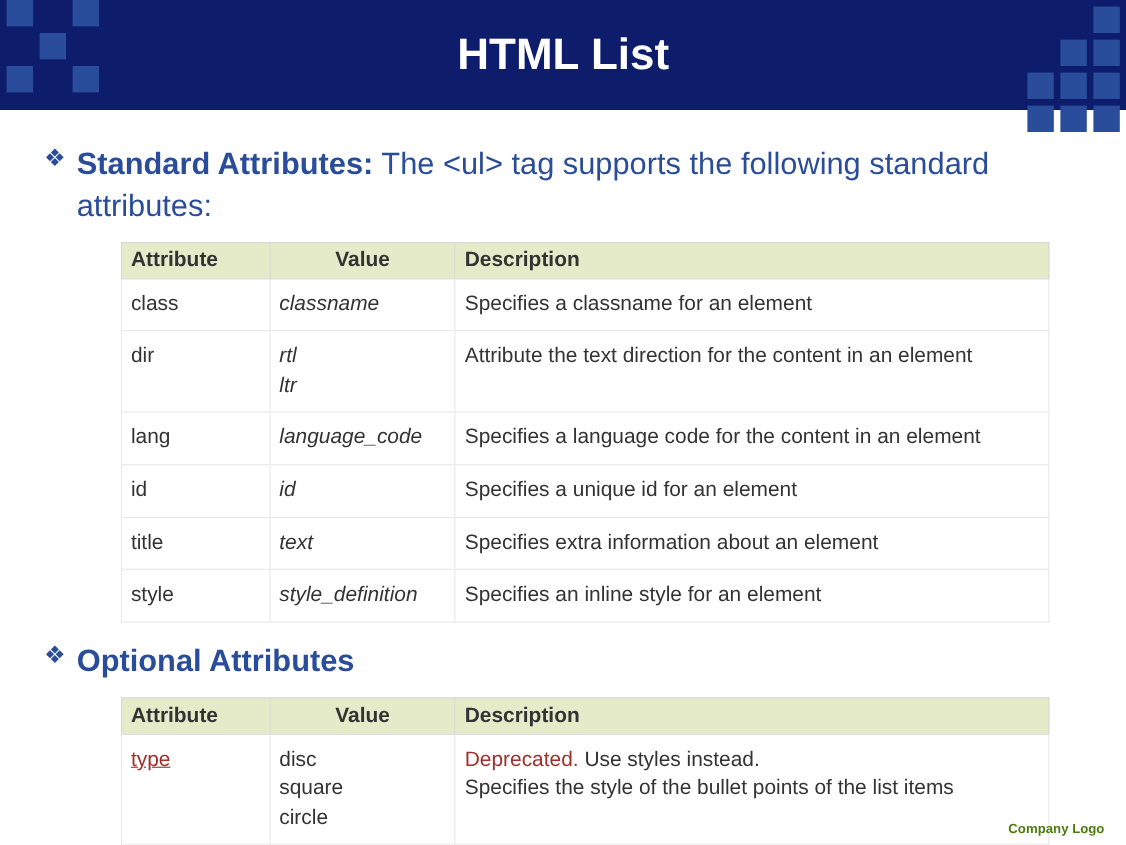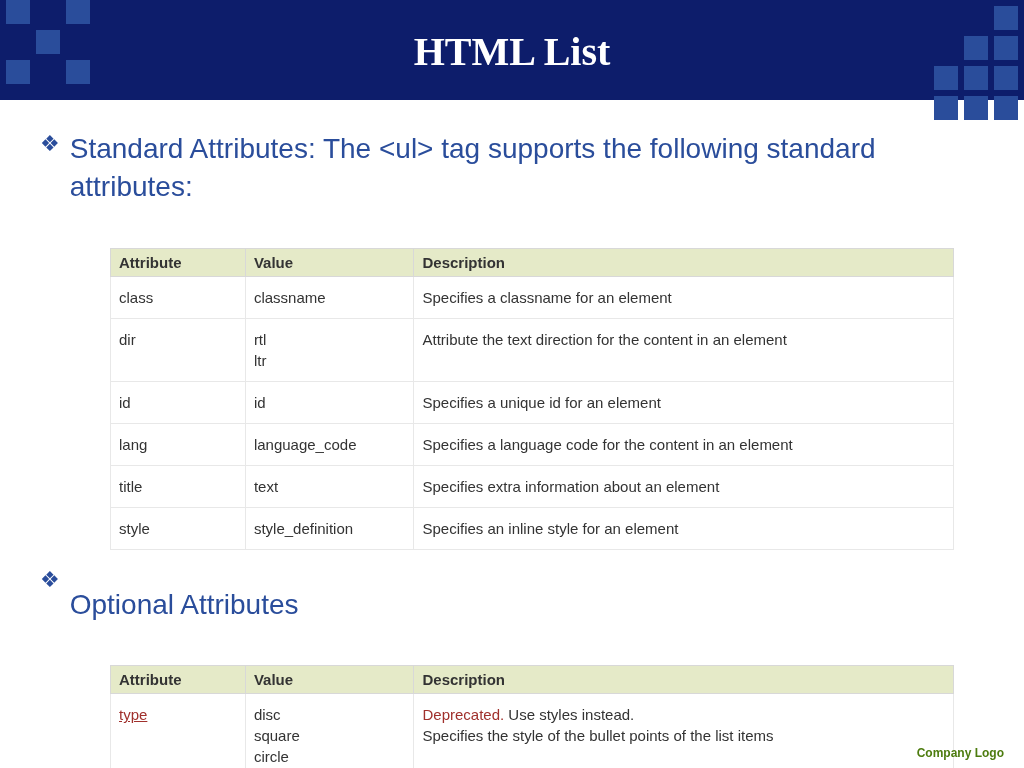--- a/index.html
+++ b/index.html
@@ -9,21 +9,20 @@
     font-family: Arial, sans-serif;
     background: #fff;
     overflow: hidden;
     position: relative;
   }
   .header {
     background: #0d1d6b;
     height: 100px;
     position: relative;
     color: #fff;
-    font-family: Liberation Serif, serif;
   }
   .header-title {
     font-size: 40px;
     font-weight: bold;
     text-align: center;
     padding-top: 28px;
   }
   .squares-left, .squares-right {
     position: absolute;
     top: 0;
@@ -48,51 +47,50 @@
     color: #2a4d9b;
     font-size: 22px;
     margin-right: 10px;
     line-height: 1.3;
   }
   .bullet-text {
     font-size: 28px;
     color: #2a4d9b;
     line-height: 1.35;
   }
-  .bullet-bold { font-weight: normal; margin-top: 20px; }
+  .bullet-bold { font-weight: bold; }
   .table-wrap {
     padding: 8px 30px 10px 70px;
   }
   table {
     width: 100%;
     border-collapse: collapse;
     font-family: Verdana, sans-serif;
-    font-size: 15px;
-    margin-top: 28px;
+    font-size: 19px;
   }
   th {
     background: #e5eac8;
     color: #333;
     text-align: left;
     padding: 5px 8px;
     border: 1px solid #d8d8d8;
     font-weight: bold;
   }
   td {
     padding: 10px 8px;
     border: 1px solid #e8e8e8;
     color: #333;
     vertical-align: top;
     line-height: 1.4;
   }
-  td.value-col { }
+  td.value-col { font-style: italic; }
   td.attr-link { color: #a0302c; text-decoration: underline; }
   .deprecated { color: #a0302c; }
   .col-attr { width: 16%; }
-  .col-value { width: 20%; }
+  .col-value { width: 20%; text-align: center; }
   .col-desc { width: 64%; }
   .footer {
     position: absolute;
     bottom: 8px;
     right: 20px;
     font-size: 12px;
     font-weight: bold;
     color: #4d7c0f;
   }
 </style>
@@ -154,28 +152,28 @@
             <td>class</td>
             <td class="value-col">classname</td>
             <td>Specifies a classname for an element</td>
           </tr>
           <tr>
             <td>dir</td>
             <td class="value-col">rtl<br>ltr</td>
             <td>Attribute the text direction for the content in an element</td>
           </tr>
           <tr>
+            <td>lang</td>
+            <td class="value-col">language_code</td>
+            <td>Specifies a language code for the content in an element</td>
+          </tr>
+          <tr>
             <td>id</td>
             <td class="value-col">id</td>
             <td>Specifies a unique id for an element</td>
-          </tr>
-          <tr>
-            <td>lang</td>
-            <td class="value-col">language_code</td>
-            <td>Specifies a language code for the content in an element</td>
           </tr>
           <tr>
             <td>title</td>
             <td class="value-col">text</td>
             <td>Specifies extra information about an element</td>
           </tr>
           <tr>
             <td>style</td>
             <td class="value-col">style_definition</td>
             <td>Specifies an inline style for an element</td>

